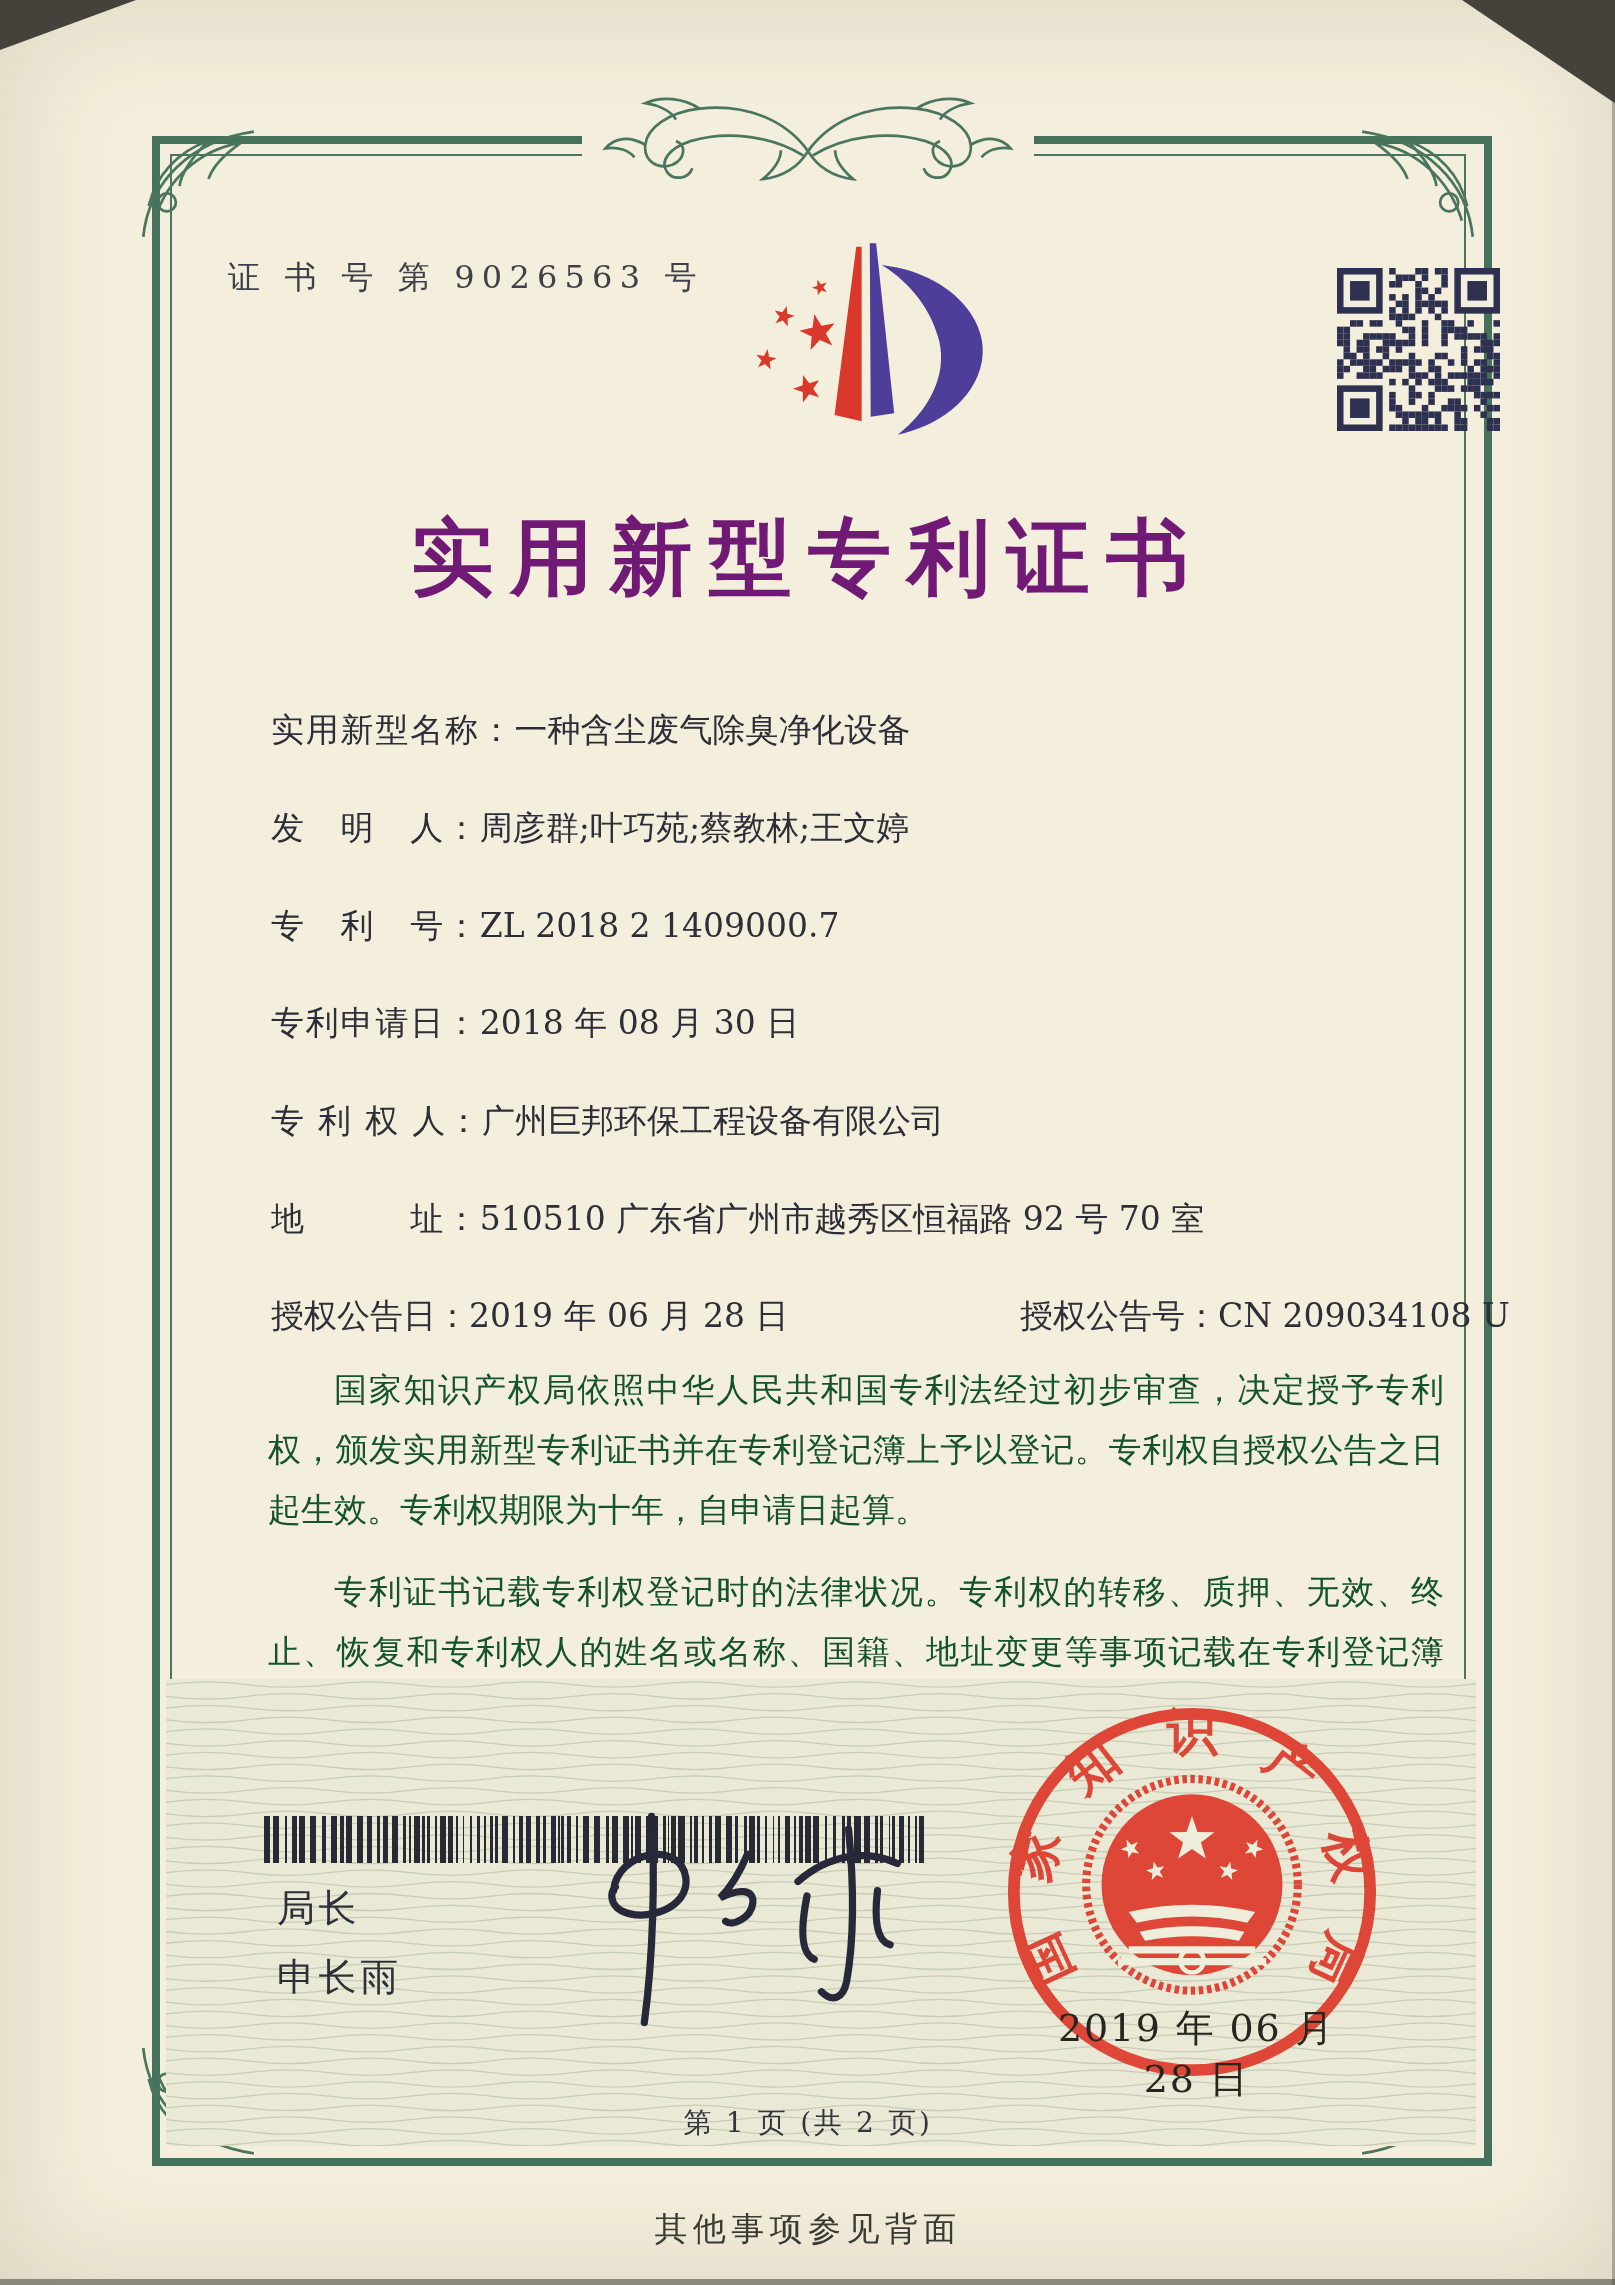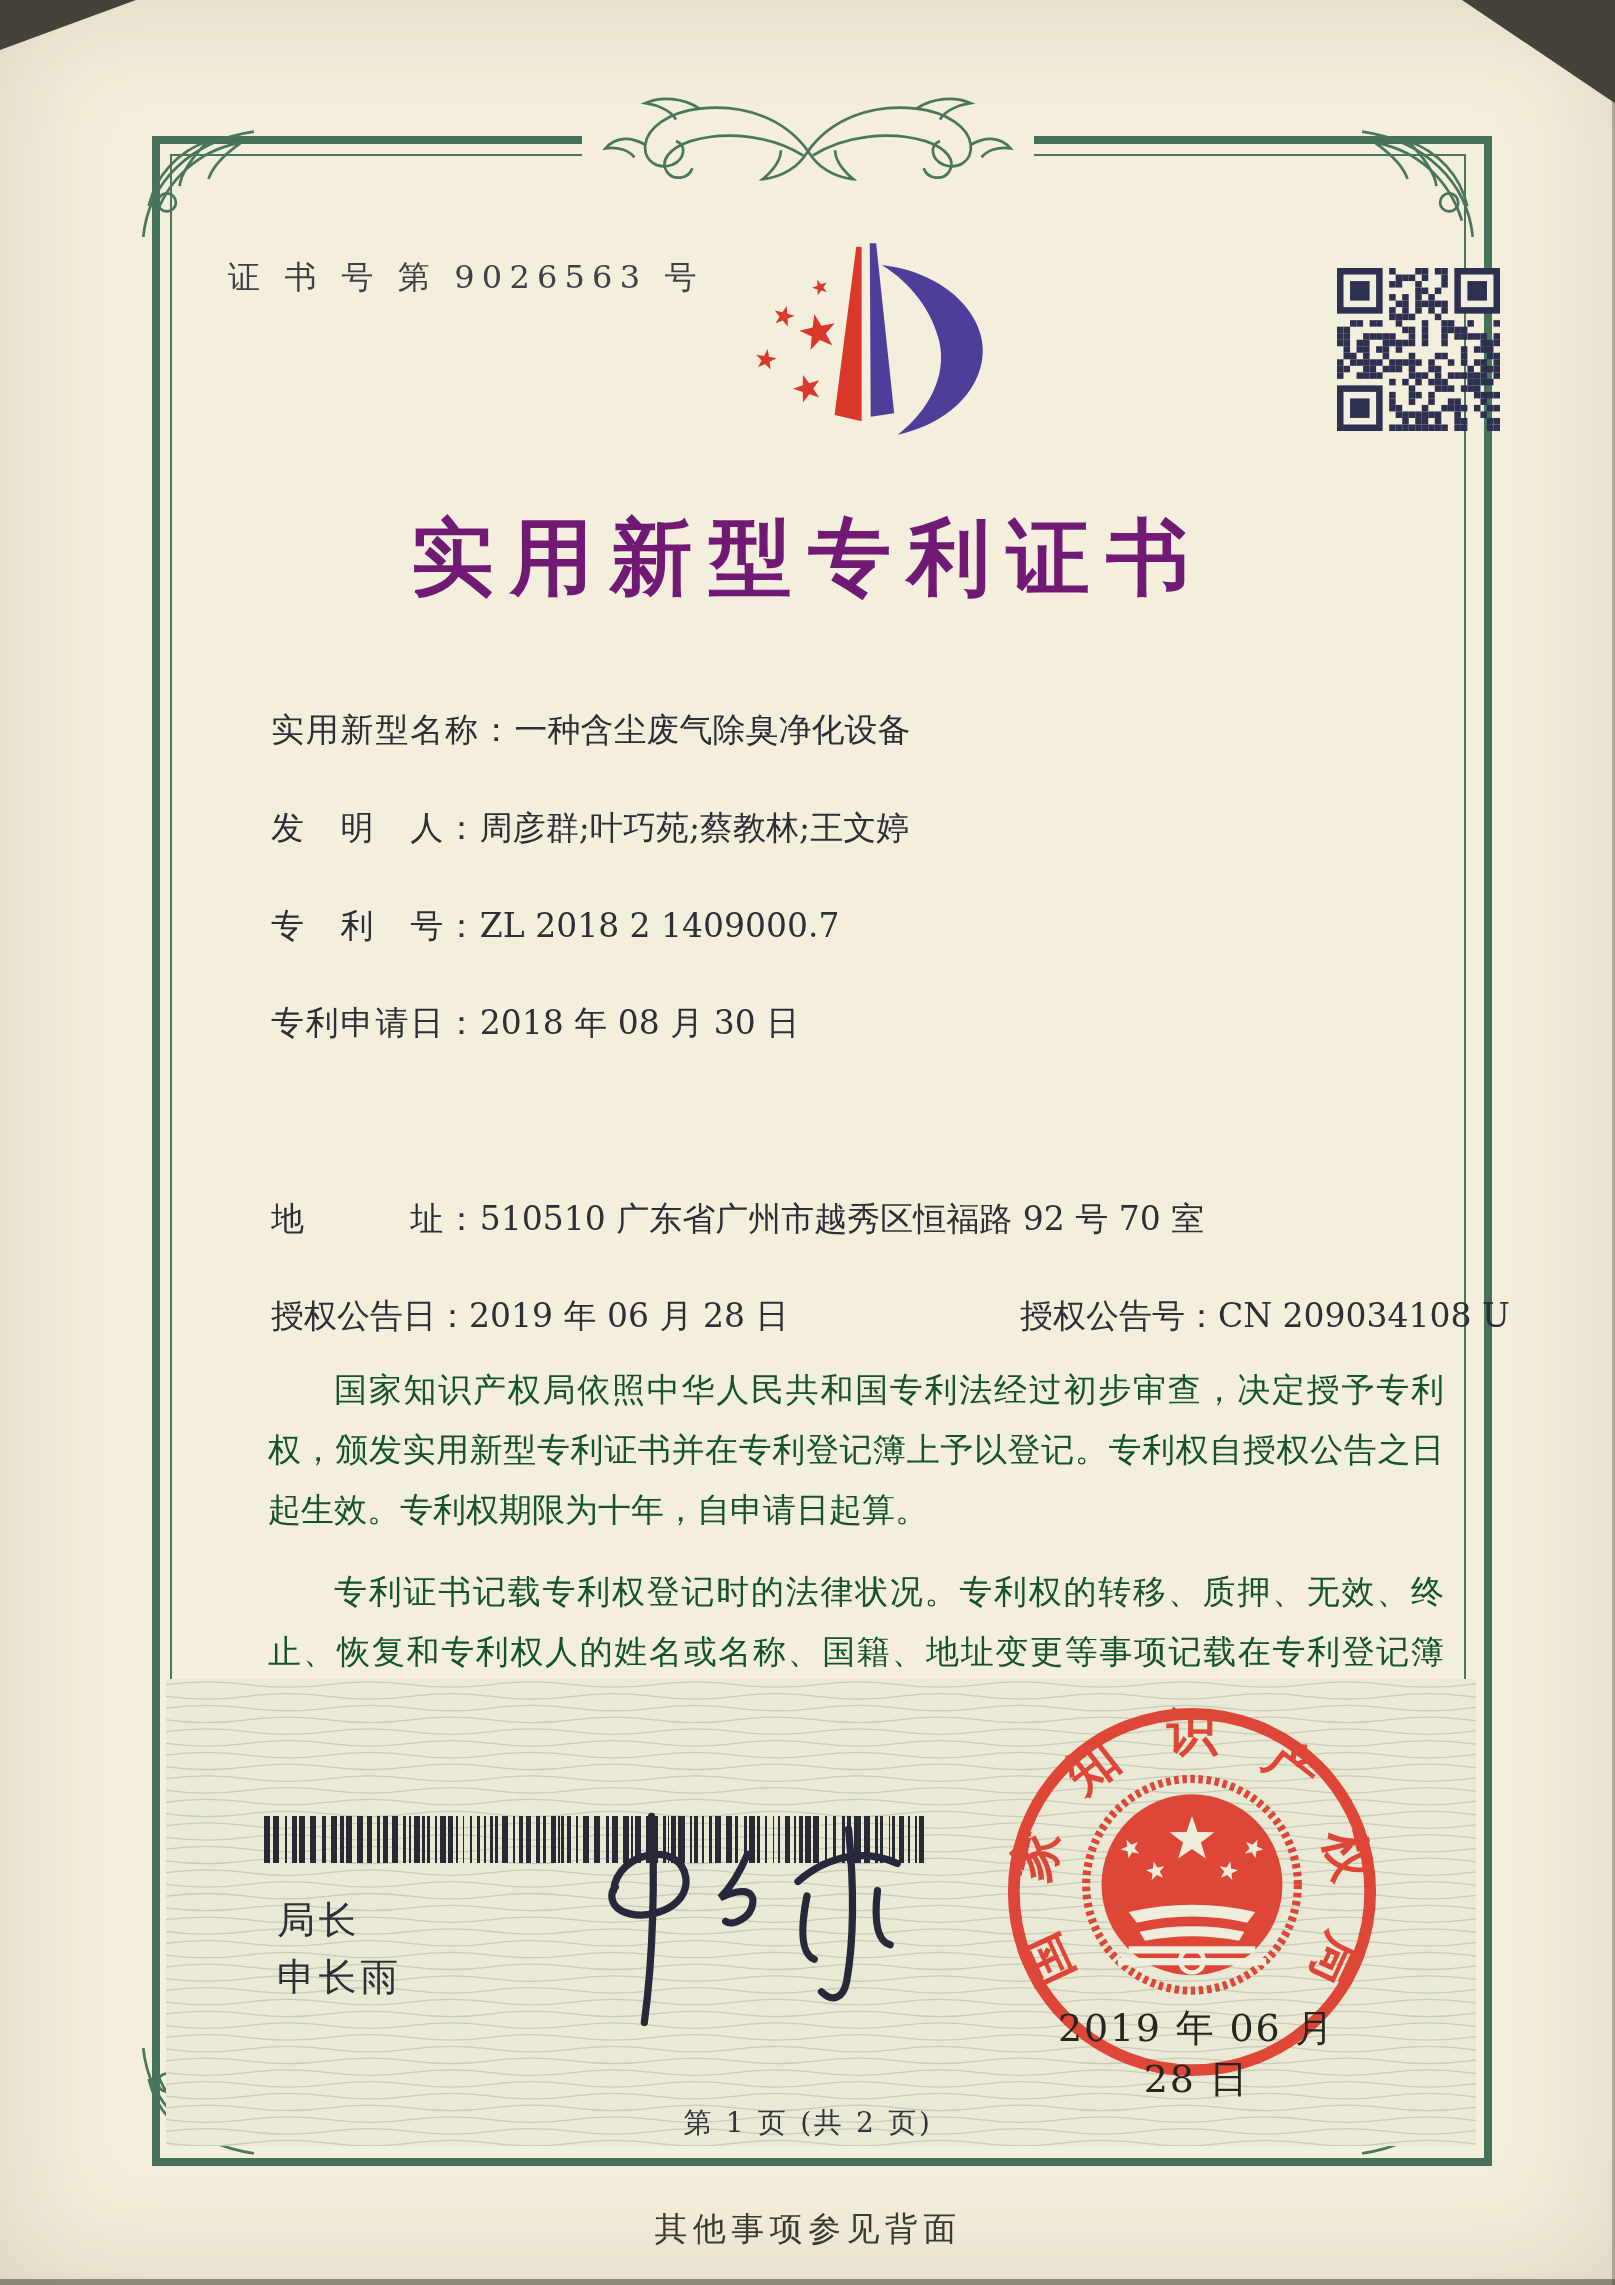--- a/index.html
+++ b/index.html
@@ -35,21 +35,21 @@
   .grant-no{position:absolute;left:749px;top:0;}
   .body-text{position:absolute;left:268px;top:1360px;width:1176px;font-size:33px;
     line-height:1.82;color:#14532d;text-align:justify;}
   .body-text p{margin:0;text-indent:2em;}
   .body-text p + p{margin-top:22px;}
   .wave-band{position:absolute;left:166px;top:1679px;width:1310px;height:467px;background:#eae9d6;}
   .barcode{position:absolute;left:264px;top:1816px;width:701px;height:47px;display:flex;align-items:stretch;}
   .barcode .bar{background:#272934;height:100%;}
   .signer{position:absolute;left:277px;font-size:38px;color:#2e3039;
     font-family:"DejaVu Sans","Liberation Sans",sans-serif;letter-spacing:3.6px;}
-  .signer-title{top:1883px;margin-top:12px;} .signer-name{top:1952px;}
+  .signer-title{top:1883px;} .signer-name{top:1952px;}
   .signature{position:absolute;left:561px;top:1802px;width:398px;height:244px;}
   .seal{position:absolute;left:993px;top:1693px;width:398px;height:398px;}
   .seal-date{position:absolute;left:1038px;top:2003px;width:317px;text-align:center;
     font-size:38px;color:#26261f;letter-spacing:1.8px;}
   .footer-page{position:absolute;left:0;top:2104px;width:100%;text-align:center;font-size:28px;color:#34353c;letter-spacing:2.7px;}
   .back-note{position:absolute;left:0;top:2207px;width:100%;text-align:center;font-size:33px;color:#3b3a32;letter-spacing:5.4px;}
   svg text{font-family:"DejaVu Serif","Liberation Serif",serif;}
 </style>
 </head>
 <body>
@@ -371,20 +371,21 @@
       <rect x="7.2" y="136.8" width="36" height="36" fill="#f2efdf"></rect>
       <rect x="14.4" y="144" width="21.6" height="21.6" fill="#2e3050"></rect>
     </svg>
 
   <div class="title">实用新型专利证书</div>
 
   <div class="field f0"><span class="lab">实用新型名称：</span><span>一种含尘废气除臭净化设备</span></div>
   <div class="field f1"><span class="lab">发　明　人：</span><span>周彦群;叶巧苑;蔡教林;王文婷</span></div>
   <div class="field f2"><span class="lab">专　利　号：</span><span>ZL 2018 2 1409000.7</span></div>
   <div class="field f3"><span class="lab">专利申请日：</span><span>2018 年 08 月 30 日</span></div>
+  <div class="field f4"><span class="lab">专 利 权 人：</span><span>广州巨邦环保工程设备有限公司</span></div>
   <div class="field f5"><span class="lab">地　　　址：</span><span>510510 广东省广州市越秀区恒福路 92 号 70 室</span></div>
 
   <div class="grant-row">
     <span>授权公告日：</span><span>2019 年 06 月 28 日</span>
     <span class="grant-no"><span>授权公告号：</span><span>CN 209034108 U</span></span>
   </div>
 
   <div class="body-text">
     <p>国家知识产权局依照中华人民共和国专利法经过初步审查，决定授予专利权，颁发实用新型专利证书并在专利登记簿上予以登记。专利权自授权公告之日起生效。专利权期限为十年，自申请日起算。</p>
     <p>专利证书记载专利权登记时的法律状况。专利权的转移、质押、无效、终止、恢复和专利权人的姓名或名称、国籍、地址变更等事项记载在专利登记簿上。</p>

